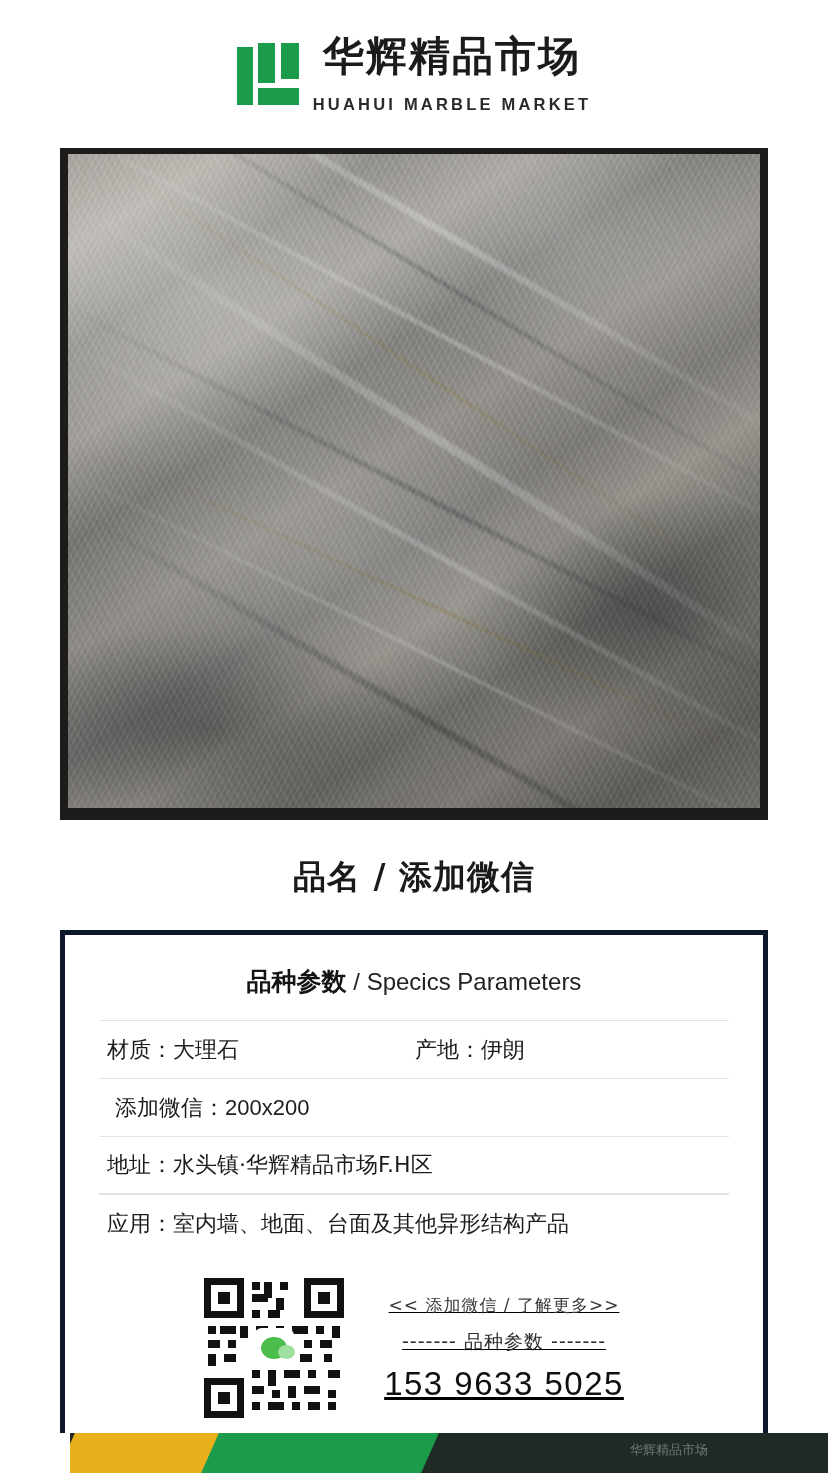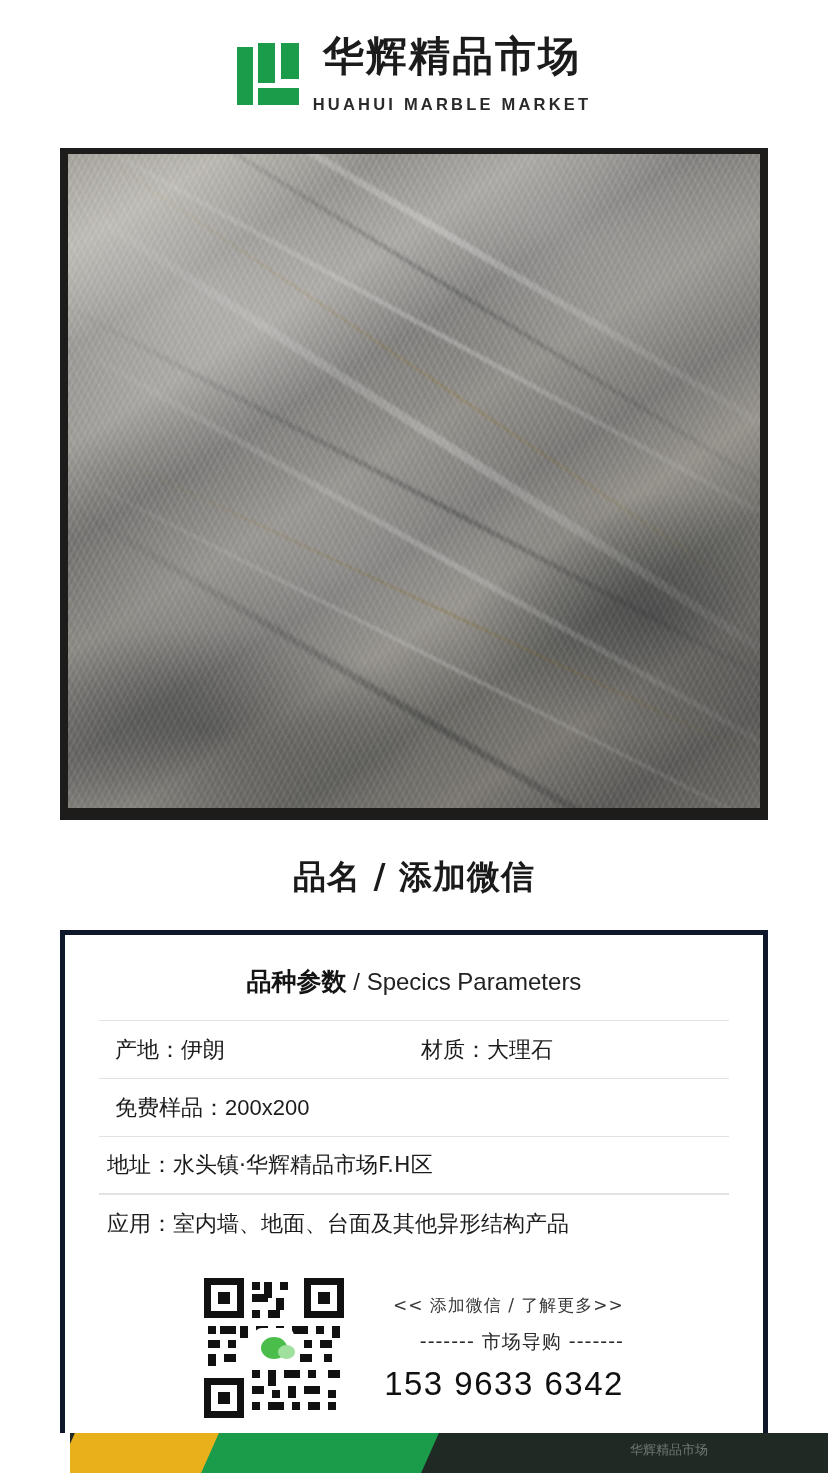--- a/index.html
+++ b/index.html
@@ -204,21 +204,21 @@
     display: flex; align-items: center; justify-content: center;
   }
   .qr .wx .bub {
     width: 26px; height: 22px; border-radius: 50%;
     background: #4bbd4b; position: relative;
   }
   .qr .wx .bub:after {
     content: ""; position: absolute; right: -8px; bottom: 0;
     width: 17px; height: 14px; border-radius: 50%; background: #9fe09f;
   }
-  .contact-right { text-align: right; }
+  .contact-right { text-align: center; text-decoration: underline; }
   .wechat-line {
     font-family: "DejaVu Sans", sans-serif;
     font-size: 17px;
     color: #3a3a3a;
     letter-spacing: 1px;
   }
   .guide-line {
     font-family: "DejaVu Sans", sans-serif;
     font-size: 19px;
     color: #2a2a2a;
@@ -300,33 +300,33 @@
   </div>
 
   <div class="product-name">品名 / 添加微信</div>
 
   <div class="card">
     <div class="card-title">
       <span>品种参数</span><span class="en"> / </span><span class="en">Specics Parameters</span>
     </div>
 
     <div class="spec-row">
+      <div class="spec-cell left">
+        <span class="spec-label">材质：</span>
+        <span class="spec-value">大理石</span>
+      </div>
       <div class="spec-cell right">
         <span class="spec-label">产地：</span>
         <span class="spec-value">伊朗</span>
       </div>
-      <div class="spec-cell left">
-        <span class="spec-label">材质：</span>
-        <span class="spec-value">大理石</span>
-      </div>
     </div>
 
     <div class="spec-row">
       <div class="spec-cell right">
-        <span class="spec-label">免费样品：</span>
+        <span class="spec-label">添加微信：</span>
         <span class="spec-value num">200x200</span>
       </div>
     </div>
 
     <div class="spec-row last">
       <div class="spec-cell full">
         <span class="spec-label">地址：</span>
         <span class="spec-value">水头镇·华辉精品市场F.H区</span>
       </div>
     </div>
@@ -386,22 +386,22 @@
         <span class="mod" style="left:64px; top:124px;width:16px;height:8px;"></span>
         <span class="mod" style="left:88px; top:124px;width:8px; height:8px;"></span>
         <span class="mod" style="left:104px;top:124px;width:12px;height:8px;"></span>
         <span class="mod" style="left:124px;top:124px;width:8px; height:8px;"></span>
         <span class="wx">
             <span class="bub"></span>
           </span>
       </div>
       <div class="contact-right">
         <div class="wechat-line">&lt;&lt; 添加微信 / 了解更多&gt;&gt;</div>
-        <div class="guide-line">------- 市场导购 -------</div>
-        <div class="phone">153 9633 6342</div>
+        <div class="guide-line">------- 品种参数 -------</div>
+        <div class="phone">153 9633 5025</div>
       </div>
     </div>
   </div>
 
   <div class="footer">
     <span class="bg-dark"></span>
     <span class="yellow"></span>
     <span class="green"></span>
     <span class="white-l"></span>
     <span class="wm">华辉精品市场</span>

